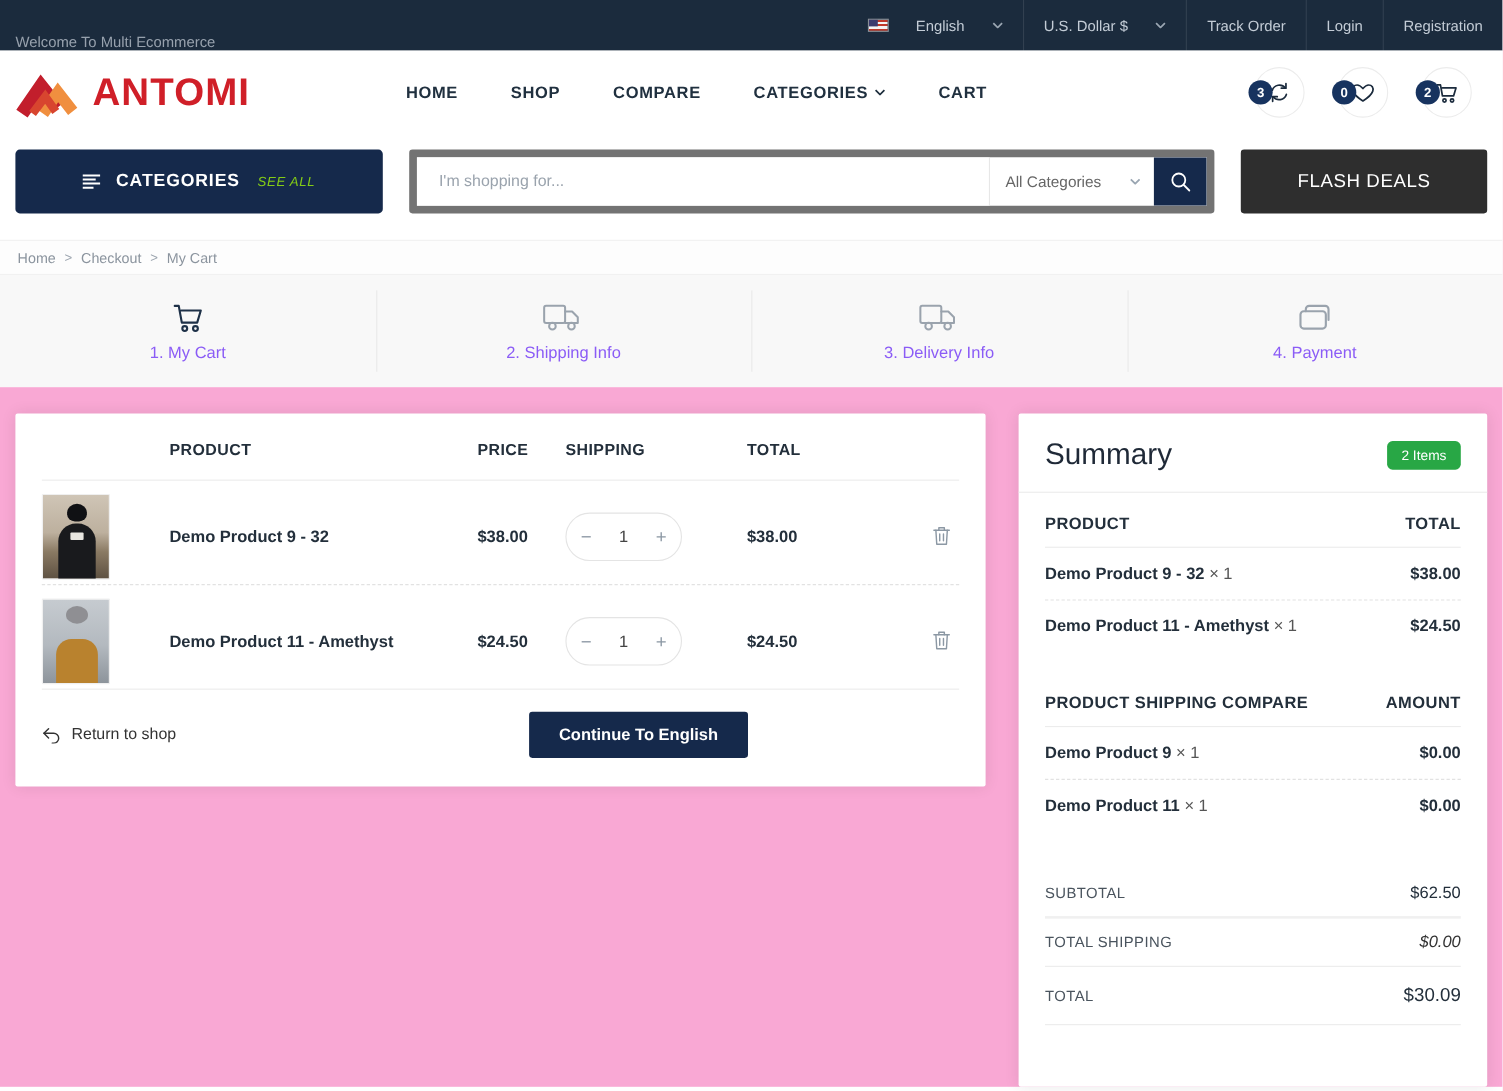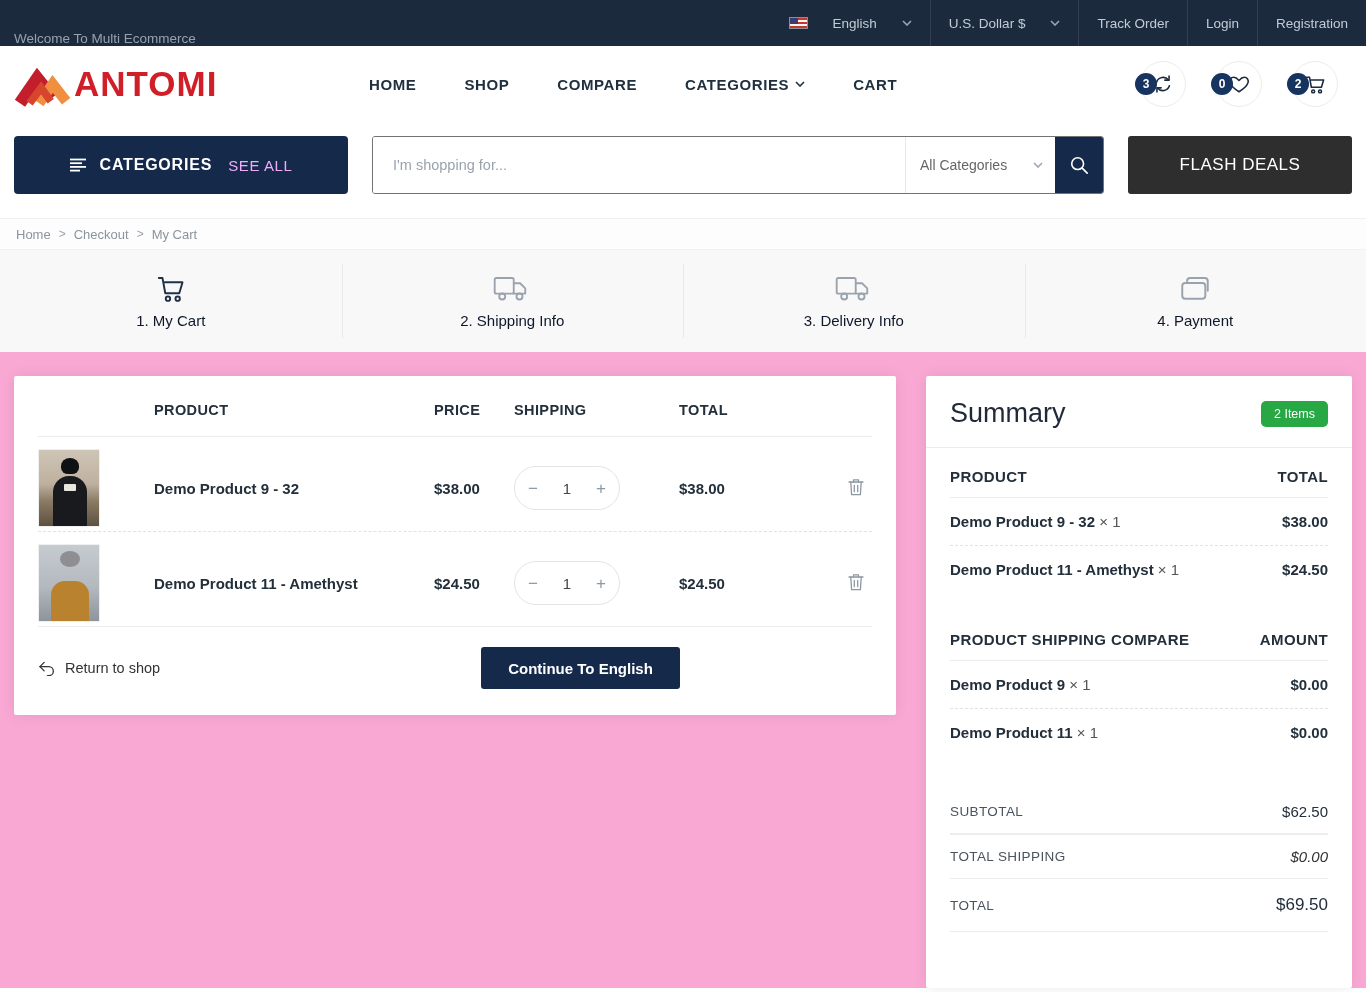--- a/index.html
+++ b/index.html
@@ -15,40 +15,40 @@
     padding:0 18px; height:100%; cursor:pointer; }
   .topbar-item:last-child { padding-right:4px; }
   .topbar-sep { width:1px; height:100%; background:rgba(255,255,255,0.10); }
   .flag { width:19px; height:12px; position:relative; border:0.5px solid #8a8f96;
     background:repeating-linear-gradient(to bottom,#c0392b 0 2px,#f4f4f4 2px 4px); }
   .flag::after { content:""; position:absolute; left:0; top:0; width:8px; height:6px; background:#3c3b6e; }
   .chev { stroke:#9aa6b2; stroke-width:1.6; fill:none; }
 
   
   .header { height:76px; display:flex; align-items:center; padding:0 14px; background:#fff; }
-  .brand { display:flex; align-items:center; cursor:pointer; width:355px;text-align:right; }
+  .brand { display:flex; align-items:center; gap:10px; cursor:pointer; width:355px;text-align:right; }
   .brand-text { font-size:35px; font-weight:800; letter-spacing:1px; color:#d01f28; }
   .nav { display:flex; align-items:center; gap:48px; }
   .nav-item { font-size:15px; font-weight:700; letter-spacing:0.6px; color:#20303f; cursor:pointer;
     display:flex; align-items:center; gap:6px; }
   .header-actions { margin-left:auto; display:flex; align-items:center; gap:30px; padding-right:14px; }
   .action-circle { position:relative; width:46px; height:46px; border:1px solid #ececec; border-radius:50%;
     display:flex; align-items:center; justify-content:center; cursor:pointer; background:#fff; }
   .action-badge { position:absolute; left:-6px; top:50%; transform:translateY(-50%);
     width:22px; height:22px; border-radius:50%; background:#17335f; color:#fff;
     font-size:12px; font-weight:700; display:flex; align-items:center; justify-content:center; }
   .action-ic { stroke:#1b2b3d; stroke-width:1.7; fill:none; stroke-linecap:round; stroke-linejoin:round; }
 
   
   .search-row { display:flex; align-items:center; padding:14px 14px 24px; gap:24px; background:#fff; }
   .cat-btn { width:334px; height:58px; background:#15294b; border-radius:4px; color:#fff;
     display:flex; align-items:center; justify-content:center; gap:12px; cursor:pointer; }
   .cat-btn-label { font-size:16px; font-weight:700; letter-spacing:0.8px; }
-  .cat-btn-seeall { font-size:15px; letter-spacing:0.6px; color:#f0abfc; margin-left:4px; }
-  .search-group { flex:1; height:58px; display:flex; border:1px solid #737373; border-radius:3px;
+  .cat-btn-seeall { font-size:12px; letter-spacing:0.6px; color:#84cc16; margin-left:4px;font-style:italic; }
+  .search-group { flex:1; height:58px; display:flex; border:7px solid #737373; border-radius:3px;
     overflow:hidden; background:#fff; }
   .search-input { flex:1; border:none; outline:none; padding:0 20px; font-size:14.5px; color:#444;
     font-family:"Liberation Sans", sans-serif; }
   .search-input::placeholder { color:#9aa3ad; }
   .search-select { width:150px; border-left:1px solid #e7e7e7; display:flex; align-items:center;
     justify-content:space-between; padding:0 12px 0 14px; color:#666; font-size:14px; cursor:pointer; }
   .search-btn { width:48px; background:#15294b; border:none; display:flex; align-items:center;
     justify-content:center; cursor:pointer; }
   .flash-btn { width:224px; height:58px; background:#2e2e2e; border:none; border-radius:3px;
     color:#fff; font-size:17px; letter-spacing:0.5px; cursor:pointer;
@@ -61,21 +61,21 @@
   .crumb.current { cursor:default; }
   .crumb-sep { font-size:12px; color:#9aa3ad; }
 
   
   .steps { height:102px; background:#f8f8f8; display:flex; }
   .step { flex:1; display:flex; flex-direction:column; align-items:center; justify-content:center; gap:8px;
     position:relative; }
   .step + .step::before { content:""; position:absolute; left:0; top:14px; bottom:14px; width:1px; background:#e9e9e9; }
   .step-ic { stroke:#9aa3ad; stroke-width:1.6; fill:none; stroke-linecap:round; stroke-linejoin:round; }
   .step.active .step-ic { stroke:#1e3148; }
-  .step-label { font-size:15px; color:#0f172a; }
+  .step-label { font-size:15px; color:#8b5cf6; }
 
   
   .content { display:flex; align-items:flex-start; gap:30px; padding:24px 14px 0; background:#f9a8d4; }
   .panel { background:#fff; box-shadow:0 0 14px rgba(0,0,0,0.09); border-radius:2px; }
 
   
   .cart-panel { width:882px; }
   .cart-grid { display:grid; grid-template-columns:116px 280px 80px 165px 154px 1fr; align-items:center; }
   .cart-head { padding:26px 24px 18px; }
   .cart-col { font-size:14.5px; font-weight:700; letter-spacing:0.4px; color:#232f3b; }
@@ -405,17 +405,17 @@
     </div>
     <div class="sep inset"></div>
     <div class="sep inset"></div>
     <div class="tot-row">
       <span class="tot-label">TOTAL SHIPPING</span>
       <span class="tot-val italic">$0.00</span>
     </div>
     <div class="sep inset"></div>
     <div class="tot-row" style="padding-top:16px;padding-bottom:16px">
       <span class="tot-label">TOTAL</span>
-      <span class="tot-val big">$69.50</span>
+      <span class="tot-val big">$30.09</span>
     </div>
     <div class="sep inset"></div>
   </div>
 </div>
 
 </body></html>

